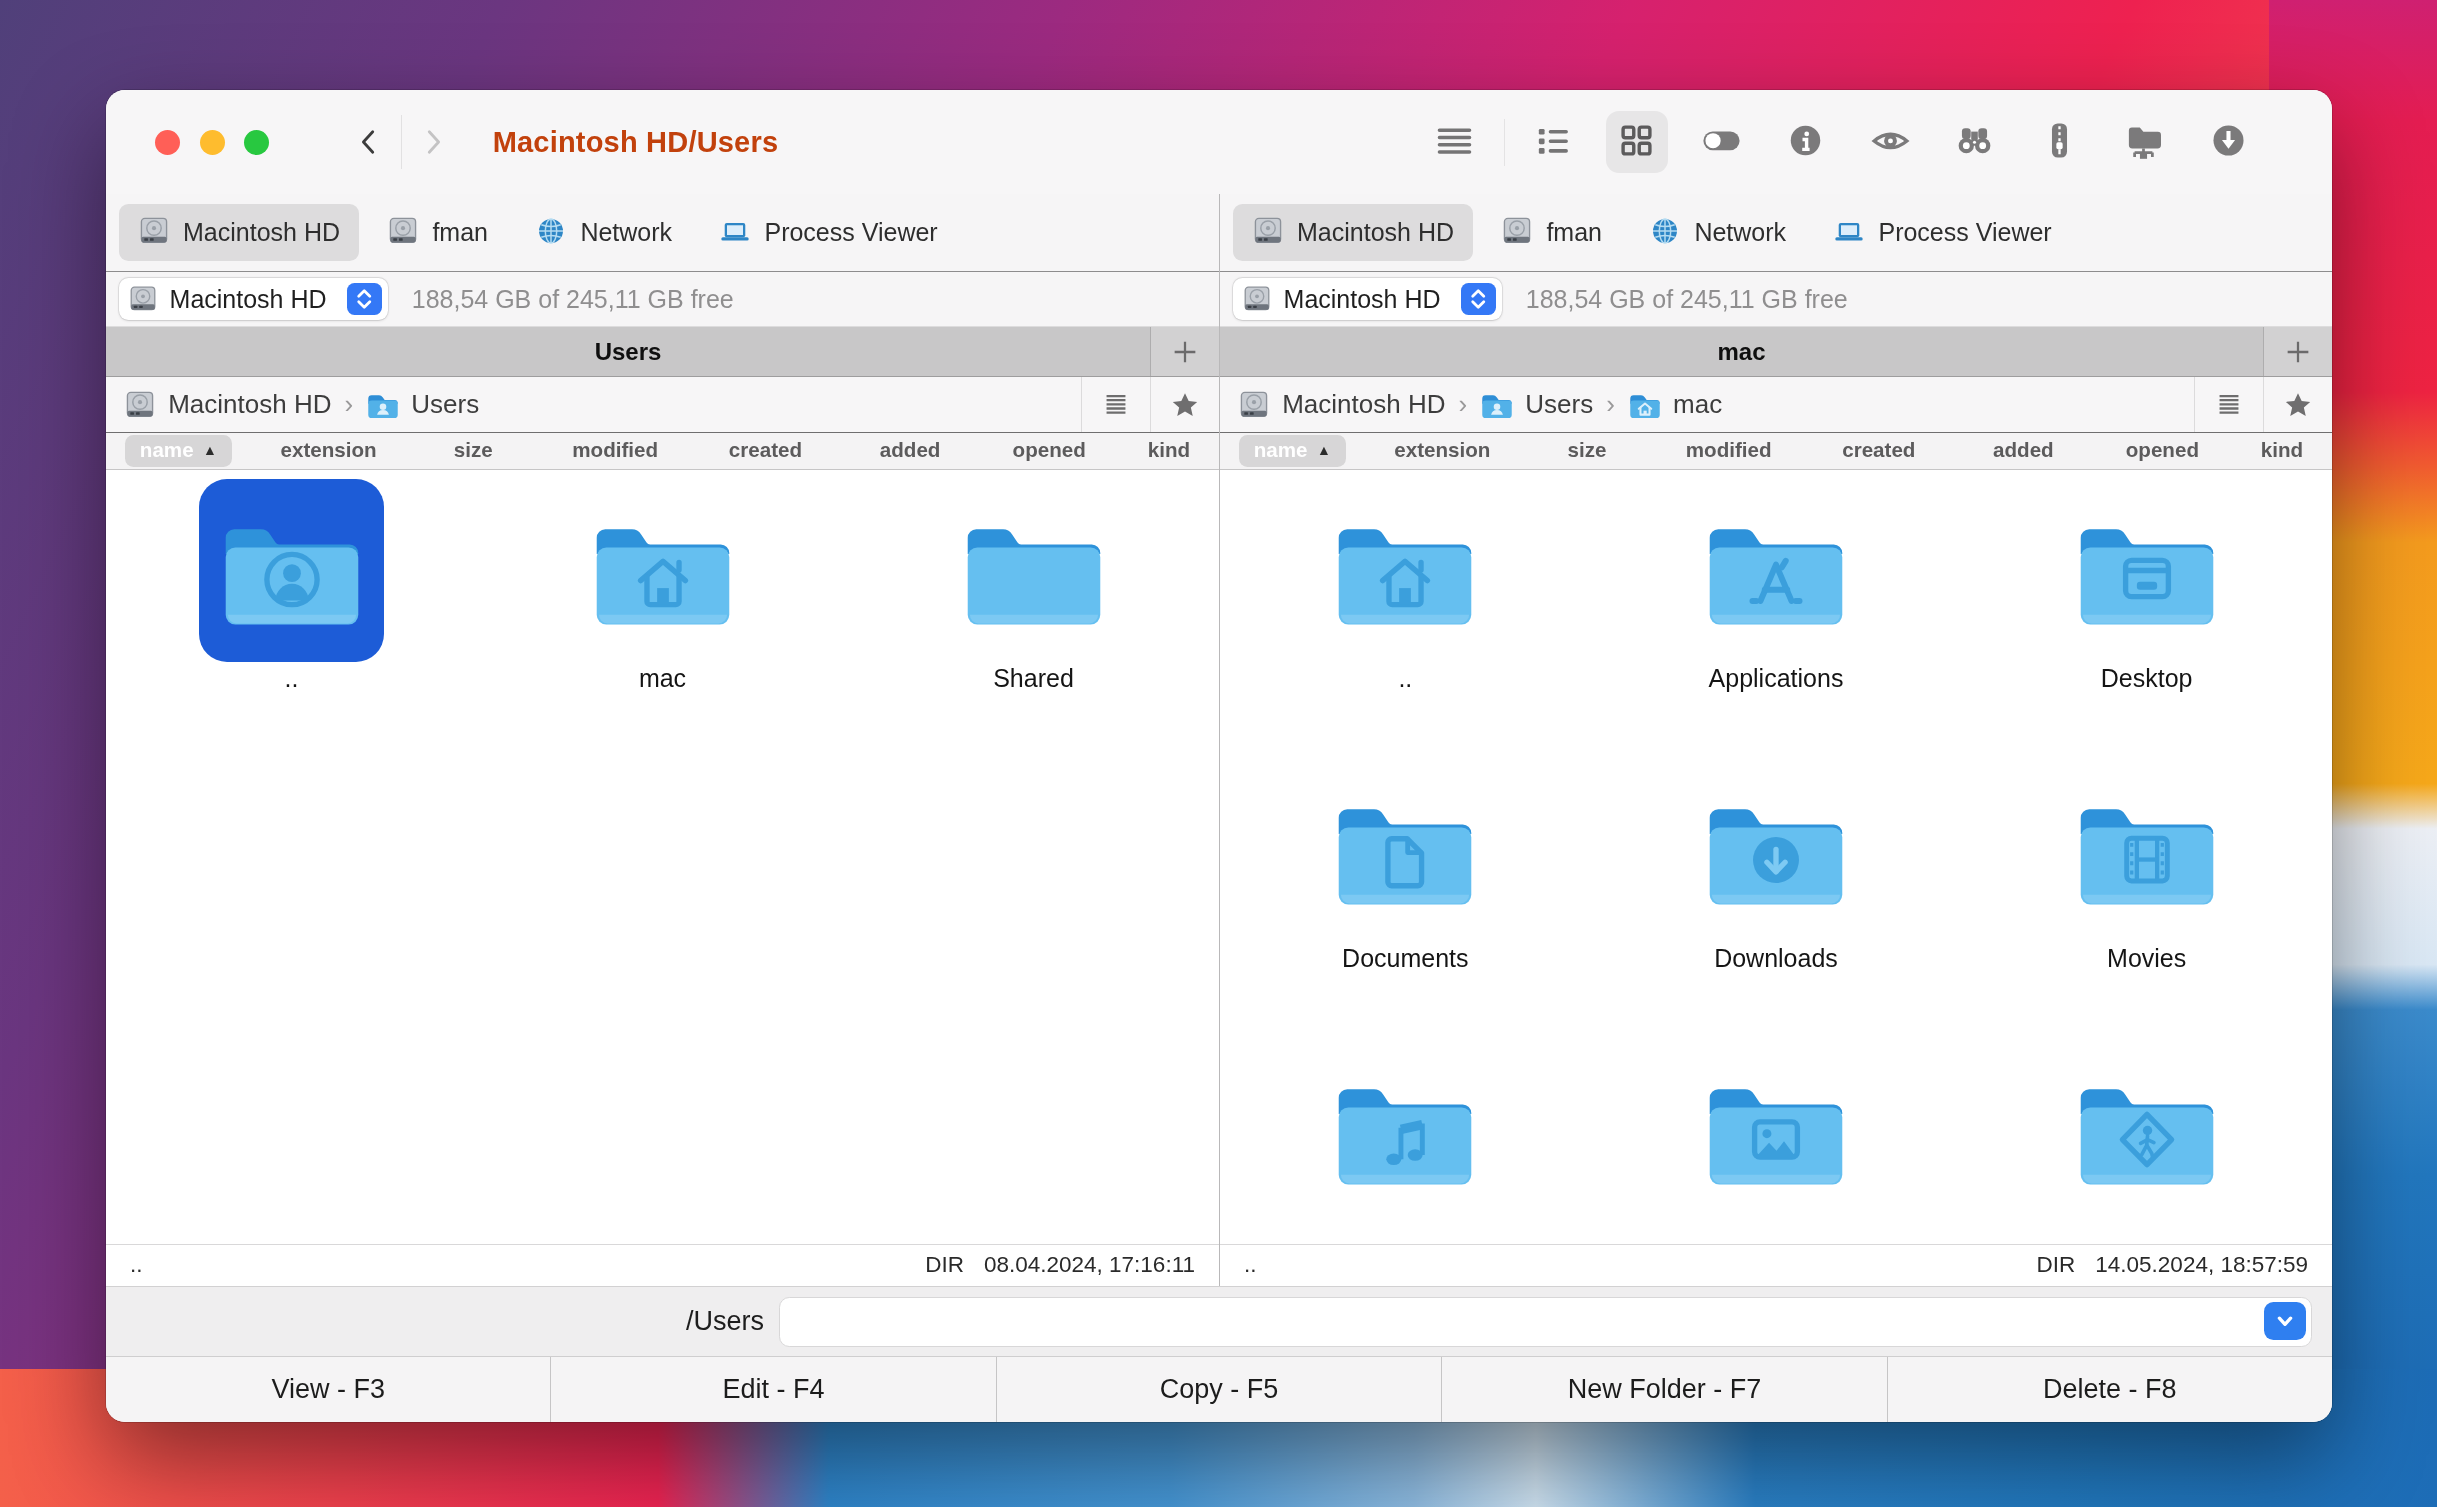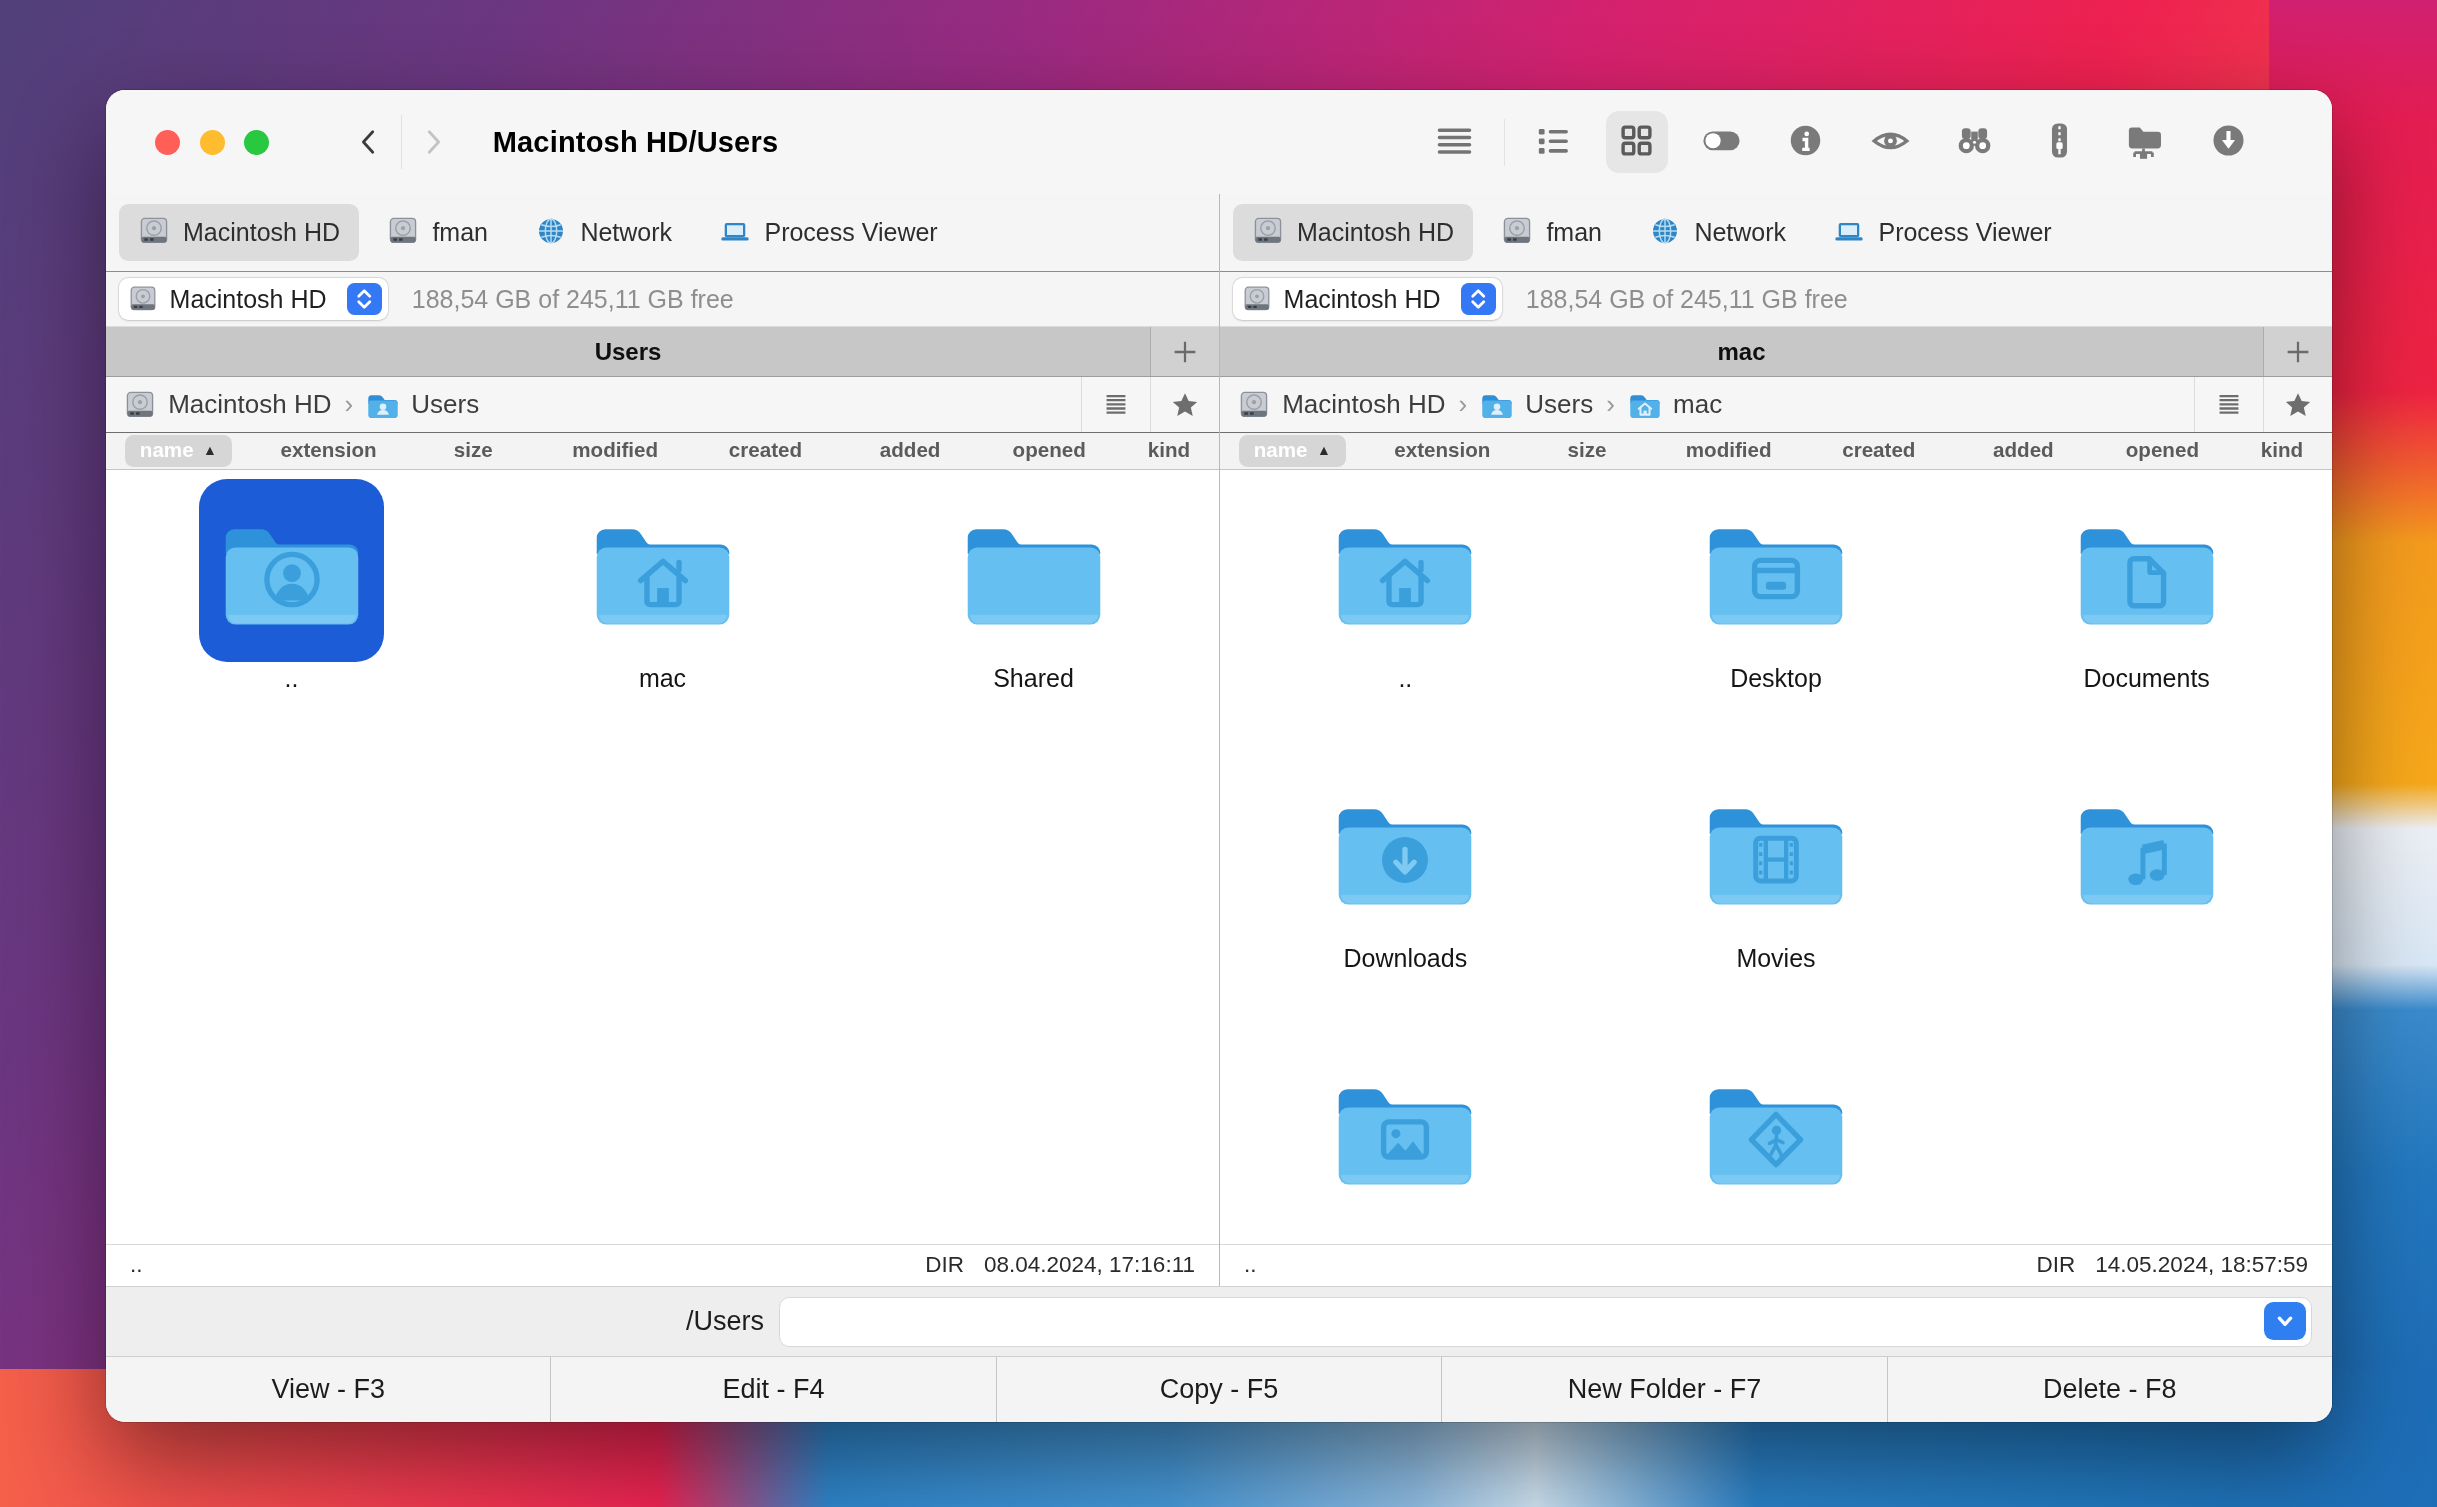--- a/index.html
+++ b/index.html
@@ -16,21 +16,21 @@
     box-shadow:0 37px 94px rgba(0,0,0,.45), 0 0 0 0.9px rgba(0,0,0,.15); }
 
   
   .titlebar { height:104px; background:#f7f6f7; display:flex; align-items:center; padding:0 73px 0 49px; }
   .lights { display:flex; gap:19.7px; }
   .light { width:25px; height:25px; border-radius:50%; }
   .nav { display:flex; align-items:center; margin-left:79px; }
   .navbtn { width:41px; height:56px; display:flex; align-items:center; justify-content:center; }
   .navbtn svg { width:28px; height:32px; }
   .nav-divider { width:0.9px; height:54px; background:#e2e1e2; margin:0 11.2px; }
-  .win-title { font-size:29px; font-weight:bold; color:#000000; margin-left:39px; letter-spacing:0.2px; }
+  .win-title { font-size:29px; font-weight:bold; color:#c2410c; margin-left:39px; letter-spacing:0.2px; }
   .toolbar { margin-left:auto; display:flex; align-items:center; gap:22.5px; }
   .tbtn { min-width:62px; height:62px; display:flex; align-items:center; justify-content:center; border-radius:13px; position:relative; }
   .tbtn svg { width:41px; height:41px; }
   .tbtn.selected { background:#e7e6e7; }
   .tbtn:first-of-type { margin-right:13px; }
   .tbtn:first-of-type::after { content:''; position:absolute; right:-19px; top:7.5px; width:0.9px; height:47px; background:#e4e3e4; }
 
   
   .columns { display:flex; height:1092px; background:#fff; }
   .pane { width:50%; display:flex; flex-direction:column; }
@@ -671,20 +671,38 @@
                     <path d="M57 63.5 v23 a3 3 0 0 0 3 3 h24 a3 3 0 0 0 3 -3 v-23"></path>
                     <path d="M87 57 v-7"></path>
                   </g>
                   <rect x="66.5" y="74" width="11" height="15.5" fill="#3b9fdc"></rect>
                 </svg>
               </span>
             </div>
             <div class="file-label">..</div>
           </div>
 
+          <div class="file">
+            <div class="file-iconwrap">
+              <span class="file-icon">
+                <svg viewBox="0 0 144 116">
+                  <path d="M10 42 V27 a8 8 0 0 1 8 -8 h25 a10 10 0 0 1 8.4 4.6 l5.2 7.8 a4 4 0 0 0 3.4 1.8 h66 a8 8 0 0 1 8 8 v1 z" fill="#2e92da"></path>
+                  <rect x="10" y="36" width="124" height="72" rx="9" fill="#65bff0"></rect>
+                  <path d="M12 99 h120 a8 8 0 0 1 -8 8 H20 a8 8 0 0 1 -8 -8 z" fill="#7cc9f3"></path>
+                  <g stroke="#3b9fdc" fill="none" stroke-linecap="round" stroke-linejoin="round" stroke-width="5.6">
+                    <path d="M57.5 86 L72 52 L86.5 86"></path>
+                    <path d="M61.5 75.5 h21"></path>
+                    <path d="M77.5 54.5 l3.6 -6"></path>
+                    <path d="M53.5 86 h-3.5 M90.5 86 h3.5"></path>
+                  </g>
+                </svg>
+              </span>
+            </div>
+            <div class="file-label">Applications</div>
+          </div>
 
           <div class="file">
             <div class="file-iconwrap">
               <span class="file-icon">
                 <svg viewBox="0 0 144 116">
                   <path d="M10 42 V27 a8 8 0 0 1 8 -8 h25 a10 10 0 0 1 8.4 4.6 l5.2 7.8 a4 4 0 0 0 3.4 1.8 h66 a8 8 0 0 1 8 8 v1 z" fill="#2e92da"></path>
                   <rect x="10" y="36" width="124" height="72" rx="9" fill="#65bff0"></rect>
                   <path d="M12 99 h120 a8 8 0 0 1 -8 8 H20 a8 8 0 0 1 -8 -8 z" fill="#7cc9f3"></path>
                   <rect x="52" y="48" width="40" height="34" rx="5.5" fill="none" stroke="#3b9fdc" stroke-width="5"></rect>
                   <path d="M52.5 57.5 h39" stroke="#3b9fdc" stroke-width="5"></path>

